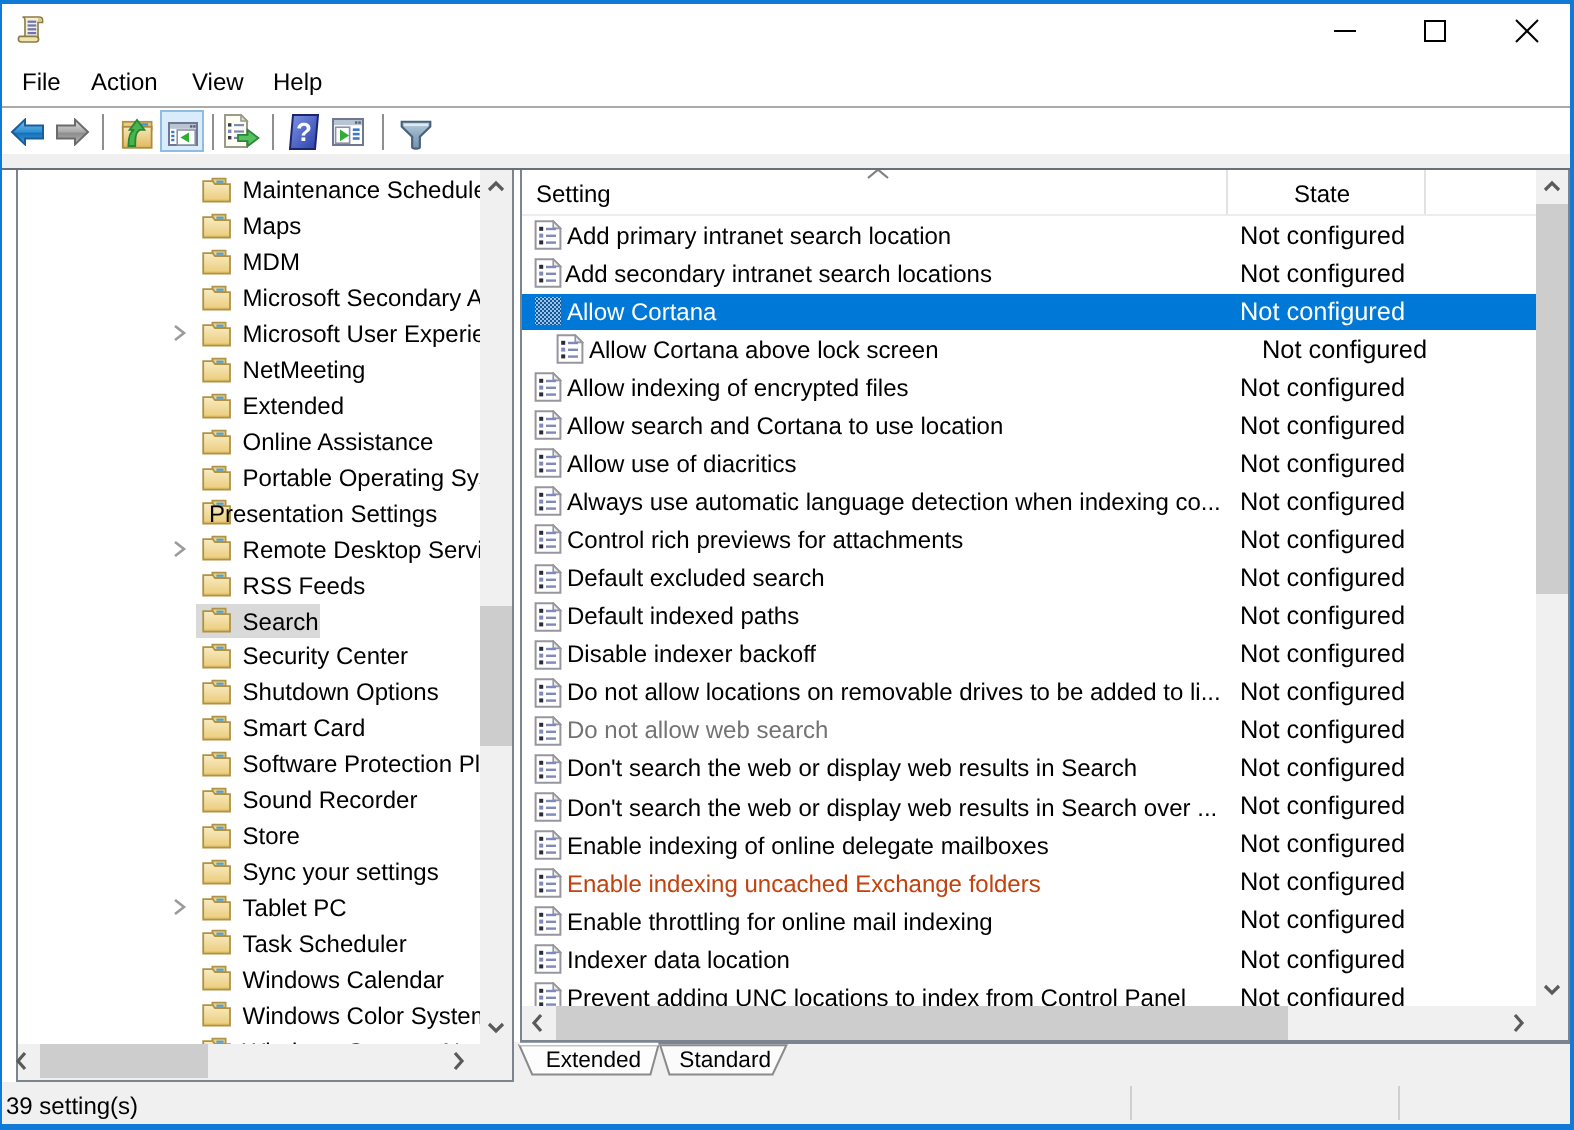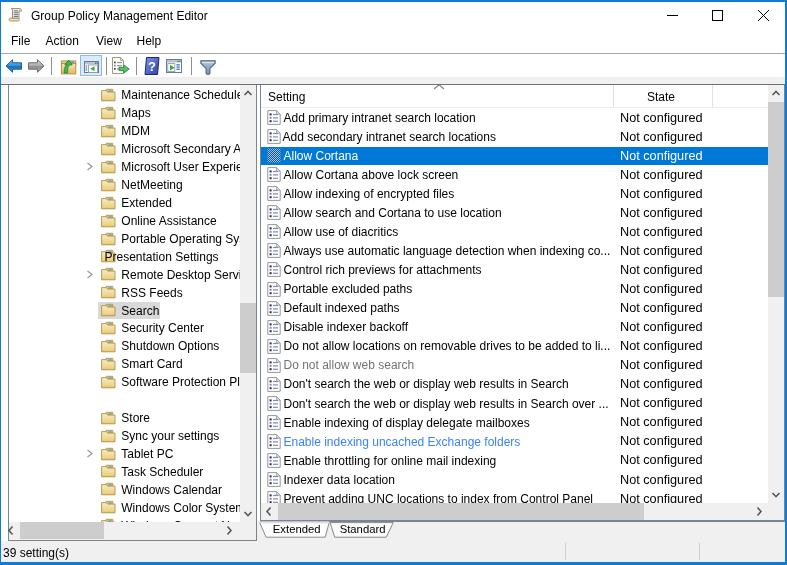--- a/index.html
+++ b/index.html
@@ -17,21 +17,20 @@
 <div class="abs" style="left:0;top:0;width:787px;height:31px;background:#fff"></div>
 <svg class="abs" style="left:8px;top:7px" width="16" height="16" viewBox="0 0 16 16">
 <path d="M3.2 1.5 H11.5 C12.6 1.5 13.3 2.2 13.3 3.2 L13.3 4.2 L11 4.2 L11 11.5 L4.5 11.5 L4.5 3.4 C4.5 2.2 4.1 1.5 3.2 1.5 Z" fill="#f7efcf" stroke="#8a7b4a" stroke-width="0.8"></path>
 <path d="M11 2 C12 2 12.6 2.6 12.6 3.6 L12.6 4 L11 4 Z" fill="#d8c684" stroke="none"></path>
 <rect x="5.8" y="3.3" width="4.3" height="1.1" fill="#6a74b8"></rect>
 <rect x="5.8" y="5.2" width="4.3" height="1.1" fill="#6a74b8"></rect>
 <rect x="5.8" y="7.1" width="4.3" height="1.1" fill="#6a74b8"></rect>
 <rect x="5.8" y="9" width="4.3" height="1.1" fill="#6a74b8"></rect>
 <path d="M2.2 11.2 L9.8 11.2 C10.8 11.2 11.3 11.8 11.3 12.6 C11.3 13.4 10.8 14 9.8 14 L2.8 14 C1.8 14 1.2 13.5 1.2 12.6 C1.2 11.7 1.7 11.2 2.2 11.2 Z" fill="#f2e4ad" stroke="#8a7b4a" stroke-width="0.8"></path>
 </svg>
-<div class="abs t12" style="left:31px;top:9px">Group Policy Management Editor</div>
 <svg class="abs" style="left:640px;top:0px" width="140" height="31" viewBox="0 0 140 31">
 <line x1="27" y1="15.5" x2="38" y2="15.5" stroke="#000" stroke-width="1"></line>
 <rect x="72.5" y="10.5" width="10" height="10" fill="none" stroke="#000" stroke-width="1"></rect>
 <line x1="118" y1="10" x2="129" y2="21" stroke="#000" stroke-width="1"></line>
 <line x1="129" y1="10" x2="118" y2="21" stroke="#000" stroke-width="1"></line>
 </svg>
 <div class="abs t12" style="left:11px;top:34px">File</div>
 <div class="abs t12" style="left:45.5px;top:34px">Action</div>
 <div class="abs t12" style="left:96px;top:34px">View</div>
 <div class="abs t12" style="left:136.5px;top:34px">Help</div>
@@ -388,20 +387,35 @@
 <defs>
             <linearGradient id="fg16" x1="0" y1="0" x2="0" y2="1">
 <stop offset="0" stop-color="#f8ecc3"></stop>
               <stop offset="0.85" stop-color="#ecd084"></stop>
               <stop offset="1" stop-color="#d8b559"></stop>
             </linearGradient>
           </defs>
 <path d="M0.6 2.6 L5.4 2.6 L6.5 4.1 L14 4.1 L14 12.8 L0.6 12.8 Z" fill="url(#fg16)" stroke="#b09245" stroke-width="0.9"></path>
 </svg>
         <span class="t12 abs" style="left:112.8px;top:2.5px;white-space:nowrap">Software Protection Platform</span>
+      </div>
+<div class="abs" style="left:0;top:305.94px;width:232px;height:18px">
+        <svg class="abs" style="left:92.2px;top:2.2px" width="15" height="14" viewBox="0 0 15 14">
+<path d="M5.2 1.3 L11.8 1.3 L11.8 4 L5.2 4 Z" fill="#edd389" stroke="#b09245" stroke-width="0.9"></path>
+<rect x="7.2" y="2.3" width="3.6" height="1.1" fill="#4ba0dc"></rect>
+<defs>
+            <linearGradient id="fg17" x1="0" y1="0" x2="0" y2="1">
+<stop offset="0" stop-color="#f8ecc3"></stop>
+              <stop offset="0.85" stop-color="#ecd084"></stop>
+              <stop offset="1" stop-color="#d8b559"></stop>
+            </linearGradient>
+          </defs>
+<path d="M0.6 2.6 L5.4 2.6 L6.5 4.1 L14 4.1 L14 12.8 L0.6 12.8 Z" fill="url(#fg17)" stroke="#b09245" stroke-width="0.9"></path>
+</svg>
+        <span class="t12 abs" style="left:112.8px;top:2.5px;white-space:nowrap">Sound Recorder</span>
       </div>
 <div class="abs" style="left:0;top:323.86px;width:232px;height:18px">
         <svg class="abs" style="left:92.2px;top:2.2px" width="15" height="14" viewBox="0 0 15 14">
 <path d="M5.2 1.3 L11.8 1.3 L11.8 4 L5.2 4 Z" fill="#edd389" stroke="#b09245" stroke-width="0.9"></path>
 <rect x="7.2" y="2.3" width="3.6" height="1.1" fill="#4ba0dc"></rect>
 <defs>
             <linearGradient id="fg18" x1="0" y1="0" x2="0" y2="1">
 <stop offset="0" stop-color="#f8ecc3"></stop>
               <stop offset="0.85" stop-color="#ecd084"></stop>
               <stop offset="1" stop-color="#d8b559"></stop>
@@ -568,21 +582,21 @@
 <rect width="2" height="2" fill="#9cc3e5"></rect>
               <rect x="0" y="0" width="1" height="1" fill="#10589c"></rect>
               <rect x="1" y="1" width="1" height="1" fill="#10589c"></rect>
 </pattern>
           </defs>
           <rect x="0.5" y="0.5" width="13" height="14" fill="url(#chk2)"></rect>
         </svg>
         <span class="t12 abs" style="left:23px;top:2.6px;white-space:nowrap;color:#fff">Allow Cortana</span>
         <span class="abs" style="left:359.5px;top:2.4px;white-space:nowrap;color:#fff;font-size:12.7px">Not configured</span>
       </div>
-<div class="abs" style="left:0;top:80.65px;width:507.5px;height:19.05px">
+<div class="abs" style="left:11px;top:80.65px;width:507.5px;height:19.05px">
         <svg class="abs" style="left:6.5px;top:1.9px" width="14" height="15" viewBox="0 0 14 15">
 <path d="M0.8 0.6 L9.6 0.6 L13.2 4.2 L13.2 14.4 L0.8 14.4 Z" fill="#fff" stroke="#96969e" stroke-width="1"></path>
 <path d="M9.6 0.6 L9.6 4.2 L13.2 4.2 Z" fill="#e8e8ec" stroke="#96969e" stroke-width="0.8"></path>
 <rect x="2.6" y="3.4" width="2" height="2" fill="#2a2a3a"></rect>
           <rect x="6" y="3.9" width="5" height="1.2" fill="#8089bb"></rect>
 <rect x="2.6" y="6.8" width="2" height="2" fill="#8089bb"></rect>
           <rect x="6" y="7.3" width="5" height="1.2" fill="#8089bb"></rect>
 <rect x="2.6" y="10.2" width="2" height="2" fill="#2a2a3a"></rect>
           <rect x="6" y="10.7" width="5" height="1.2" fill="#8089bb"></rect>
 </svg>
@@ -663,21 +677,21 @@
         <svg class="abs" style="left:6.5px;top:1.9px" width="14" height="15" viewBox="0 0 14 15">
 <path d="M0.8 0.6 L9.6 0.6 L13.2 4.2 L13.2 14.4 L0.8 14.4 Z" fill="#fff" stroke="#96969e" stroke-width="1"></path>
 <path d="M9.6 0.6 L9.6 4.2 L13.2 4.2 Z" fill="#e8e8ec" stroke="#96969e" stroke-width="0.8"></path>
 <rect x="2.6" y="3.4" width="2" height="2" fill="#2a2a3a"></rect>
           <rect x="6" y="3.9" width="5" height="1.2" fill="#8089bb"></rect>
 <rect x="2.6" y="6.8" width="2" height="2" fill="#8089bb"></rect>
           <rect x="6" y="7.3" width="5" height="1.2" fill="#8089bb"></rect>
 <rect x="2.6" y="10.2" width="2" height="2" fill="#2a2a3a"></rect>
           <rect x="6" y="10.7" width="5" height="1.2" fill="#8089bb"></rect>
 </svg>
-        <span class="t12 abs" style="left:23px;top:2.6px;white-space:nowrap;color:#000">Portable excluded paths</span>
+        <span class="t12 abs" style="left:23px;top:2.6px;white-space:nowrap;color:#000">Default excluded search</span>
         <span class="abs" style="left:359.5px;top:2.4px;white-space:nowrap;color:#000;font-size:12.7px">Not configured</span>
       </div>
 <div class="abs" style="left:0;top:214.00px;width:507.5px;height:19.05px">
         <svg class="abs" style="left:6.5px;top:1.9px" width="14" height="15" viewBox="0 0 14 15">
 <path d="M0.8 0.6 L9.6 0.6 L13.2 4.2 L13.2 14.4 L0.8 14.4 Z" fill="#fff" stroke="#96969e" stroke-width="1"></path>
 <path d="M9.6 0.6 L9.6 4.2 L13.2 4.2 Z" fill="#e8e8ec" stroke="#96969e" stroke-width="0.8"></path>
 <rect x="2.6" y="3.4" width="2" height="2" fill="#2a2a3a"></rect>
           <rect x="6" y="3.9" width="5" height="1.2" fill="#8089bb"></rect>
 <rect x="2.6" y="6.8" width="2" height="2" fill="#8089bb"></rect>
           <rect x="6" y="7.3" width="5" height="1.2" fill="#8089bb"></rect>
@@ -761,35 +775,35 @@
         <svg class="abs" style="left:6.5px;top:1.9px" width="14" height="15" viewBox="0 0 14 15">
 <path d="M0.8 0.6 L9.6 0.6 L13.2 4.2 L13.2 14.4 L0.8 14.4 Z" fill="#fff" stroke="#96969e" stroke-width="1"></path>
 <path d="M9.6 0.6 L9.6 4.2 L13.2 4.2 Z" fill="#e8e8ec" stroke="#96969e" stroke-width="0.8"></path>
 <rect x="2.6" y="3.4" width="2" height="2" fill="#2a2a3a"></rect>
           <rect x="6" y="3.9" width="5" height="1.2" fill="#8089bb"></rect>
 <rect x="2.6" y="6.8" width="2" height="2" fill="#8089bb"></rect>
           <rect x="6" y="7.3" width="5" height="1.2" fill="#8089bb"></rect>
 <rect x="2.6" y="10.2" width="2" height="2" fill="#2a2a3a"></rect>
           <rect x="6" y="10.7" width="5" height="1.2" fill="#8089bb"></rect>
 </svg>
-        <span class="t12 abs" style="left:23px;top:2.6px;white-space:nowrap;color:#000">Enable indexing of display delegate mailboxes</span>
+        <span class="t12 abs" style="left:23px;top:2.6px;white-space:nowrap;color:#000">Enable indexing of online delegate mailboxes</span>
         <span class="abs" style="left:359.5px;top:2.4px;white-space:nowrap;color:#000;font-size:12.7px">Not configured</span>
       </div>
 <div class="abs" style="left:0;top:347.35px;width:507.5px;height:19.05px">
         <svg class="abs" style="left:6.5px;top:1.9px" width="14" height="15" viewBox="0 0 14 15">
 <path d="M0.8 0.6 L9.6 0.6 L13.2 4.2 L13.2 14.4 L0.8 14.4 Z" fill="#fff" stroke="#96969e" stroke-width="1"></path>
 <path d="M9.6 0.6 L9.6 4.2 L13.2 4.2 Z" fill="#e8e8ec" stroke="#96969e" stroke-width="0.8"></path>
 <rect x="2.6" y="3.4" width="2" height="2" fill="#2a2a3a"></rect>
           <rect x="6" y="3.9" width="5" height="1.2" fill="#8089bb"></rect>
 <rect x="2.6" y="6.8" width="2" height="2" fill="#8089bb"></rect>
           <rect x="6" y="7.3" width="5" height="1.2" fill="#8089bb"></rect>
 <rect x="2.6" y="10.2" width="2" height="2" fill="#2a2a3a"></rect>
           <rect x="6" y="10.7" width="5" height="1.2" fill="#8089bb"></rect>
 </svg>
-        <span class="t12 abs" style="left:23px;top:2.6px;white-space:nowrap;color:#3b82f6">Enable indexing uncached Exchange folders</span>
+        <span class="t12 abs" style="left:23px;top:2.6px;white-space:nowrap;color:#c2410c">Enable indexing uncached Exchange folders</span>
         <span class="abs" style="left:359.5px;top:2.4px;white-space:nowrap;color:#000;font-size:12.7px">Not configured</span>
       </div>
 <div class="abs" style="left:0;top:366.40px;width:507.5px;height:19.05px">
         <svg class="abs" style="left:6.5px;top:1.9px" width="14" height="15" viewBox="0 0 14 15">
 <path d="M0.8 0.6 L9.6 0.6 L13.2 4.2 L13.2 14.4 L0.8 14.4 Z" fill="#fff" stroke="#96969e" stroke-width="1"></path>
 <path d="M9.6 0.6 L9.6 4.2 L13.2 4.2 Z" fill="#e8e8ec" stroke="#96969e" stroke-width="0.8"></path>
 <rect x="2.6" y="3.4" width="2" height="2" fill="#2a2a3a"></rect>
           <rect x="6" y="3.9" width="5" height="1.2" fill="#8089bb"></rect>
 <rect x="2.6" y="6.8" width="2" height="2" fill="#8089bb"></rect>
           <rect x="6" y="7.3" width="5" height="1.2" fill="#8089bb"></rect>

